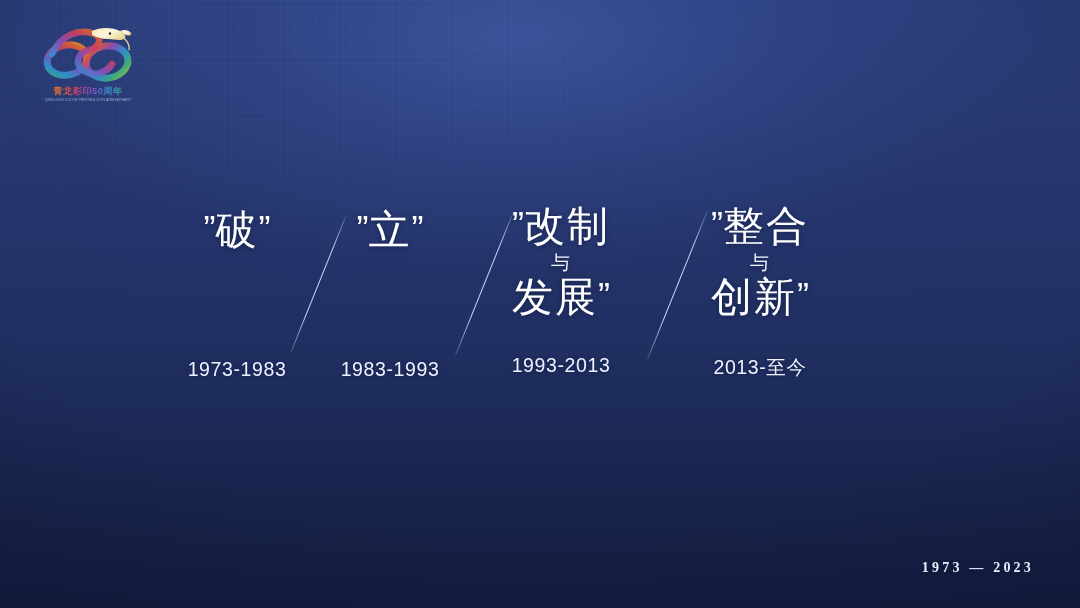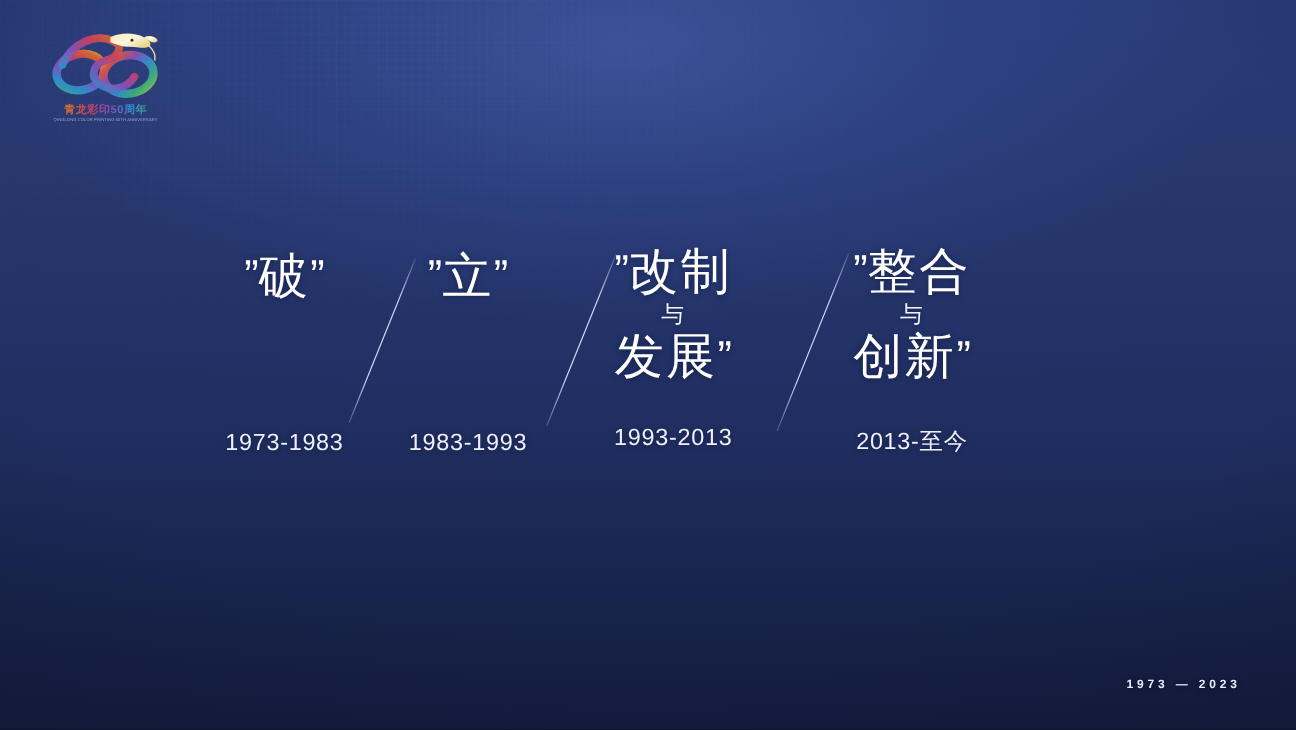--- a/index.html
+++ b/index.html
@@ -148,22 +148,22 @@
       rgba(205, 218, 252, 0.22) 100%);
     transform-origin: center;
     border-radius: 1px;
   }
 
   
   #footer-years {
     position: absolute;
     right: 46px;
     bottom: 32px;
-    font-family: Liberation Sans, sans-serif;
-    font-size: 10px;
+    font-family: Liberation Serif, serif;
+    font-size: 14px;
     font-weight: bold;
     letter-spacing: 3.2px;
     color: #e9eefc;
     white-space: nowrap;
     text-shadow: 0 1px 4px rgba(5, 12, 40, 0.5);
   }
 </style>
 </head>
 <body>
 

